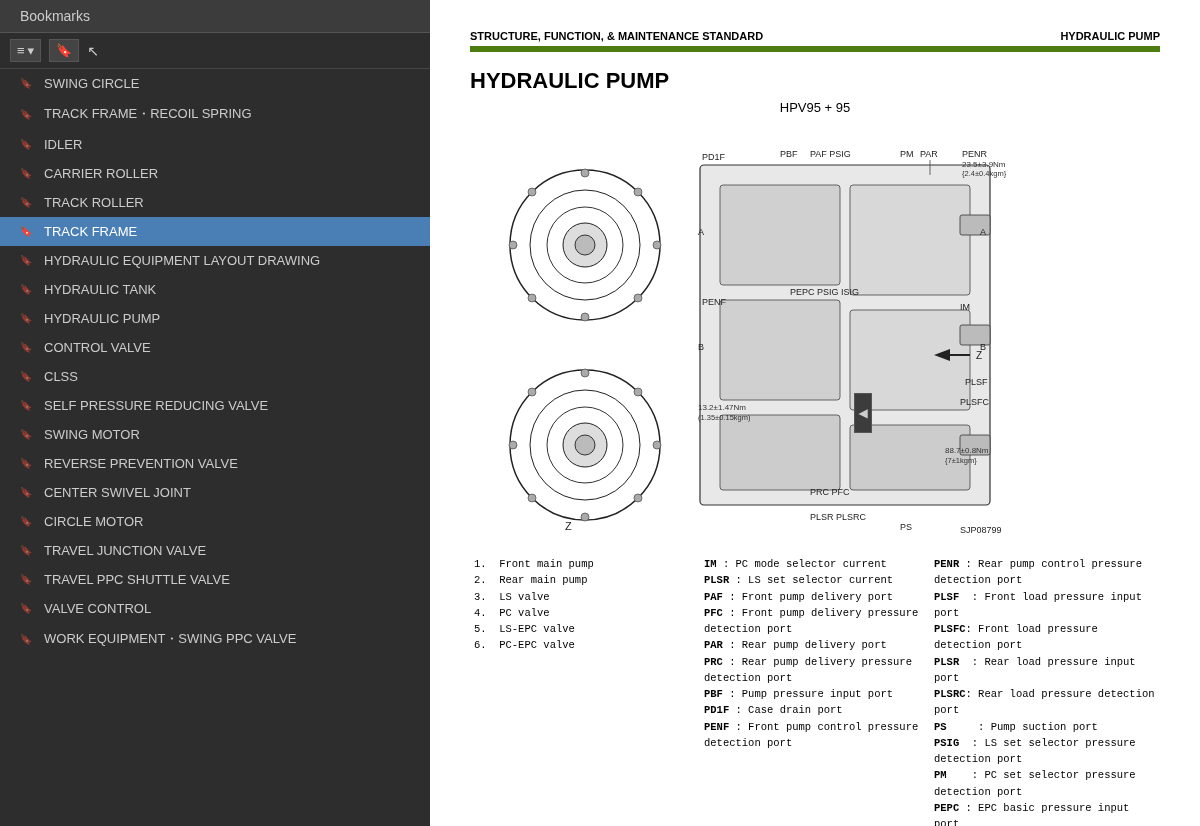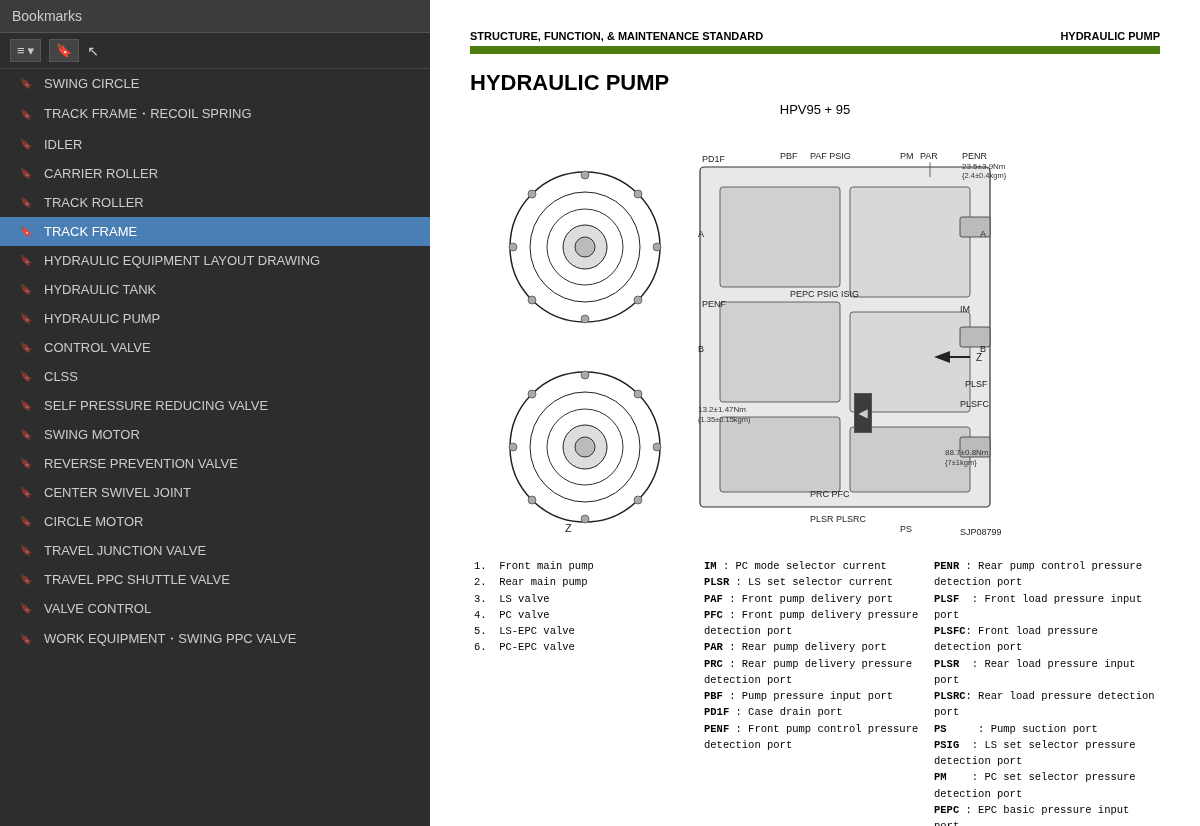--- a/index.html
+++ b/index.html
@@ -9,21 +9,21 @@
     #sidebar {
       width: 430px;
       min-width: 430px;
       background: #2d2d2d;
       display: flex;
       flex-direction: column;
       height: 826px;
     }
     #sidebar-header {
       background: #3c3c3c;
-      padding: 8px 12px;
+      padding: 8px 20px;
       display: flex;
       align-items: center;
       justify-content: space-between;
       border-bottom: 1px solid #555;
     }
     #sidebar-title {
       color: #ccc;
       font-size: 14px;
       font-weight: normal;
     }
@@ -109,21 +109,21 @@
       padding: 30px 40px;
       position: relative;
     }
     #main-content::-webkit-scrollbar { width: 10px; }
     #main-content::-webkit-scrollbar-track { background: #e0e0e0; }
     #main-content::-webkit-scrollbar-thumb { background: #888; }
 
     .doc-header-line {
       display: flex;
       justify-content: space-between;
-      border-bottom: 8px solid #4d7c0f;
+      border-bottom: 6px solid #4d7c0f;
       padding-bottom: 4px;
       margin-bottom: 16px;
       font-size: 11px;
       font-weight: bold;
     }
     .doc-title {
       font-size: 22px;
       font-weight: bold;
       margin-bottom: 6px;
     }

